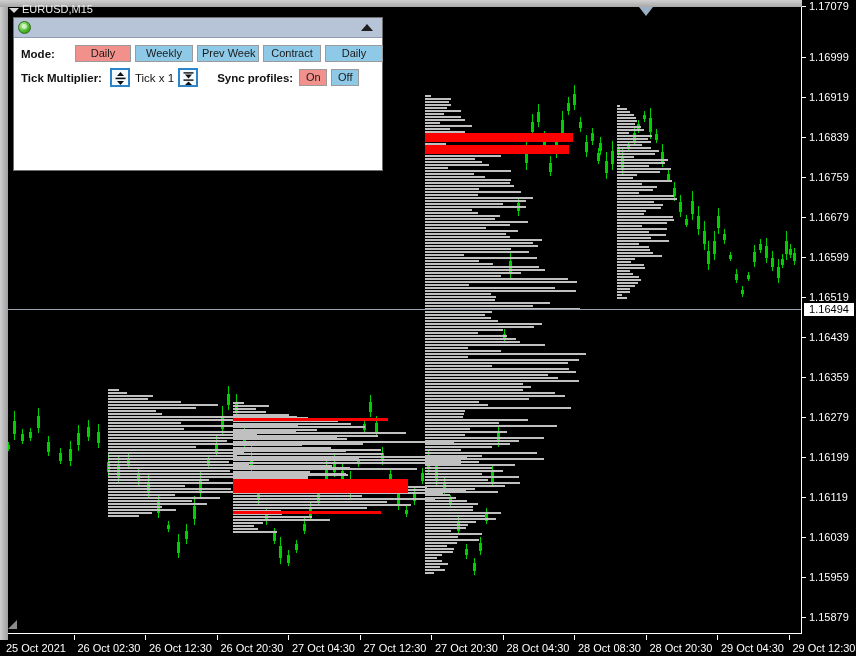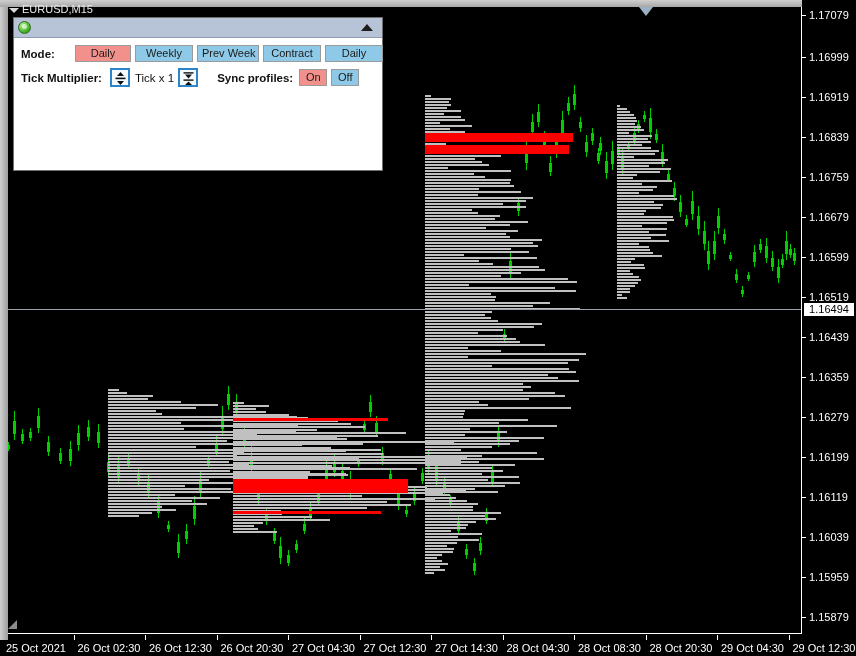--- a/index.html
+++ b/index.html
@@ -734,21 +734,21 @@
     </div>
   <div class="plot-border-r"></div>
   <div class="plot-border-b"></div>
   <div class="axis-corner"></div>
   <div class="top-marker"></div>
 
   <div class="title-caret"></div>
   <div class="chart-title">EURUSD,M15</div>
 
   <div class="price-scale" id="price-scale">
-      <div class="price-tick" style="top: 9px;"><span class="dash"></span>1.17079</div>
+      <div class="price-tick" style="top: 0;"><span class="dash"></span>1.17079</div>
       <div class="price-tick" style="top: 51px;"><span class="dash"></span>1.16999</div>
       <div class="price-tick" style="top: 91px;"><span class="dash"></span>1.16919</div>
       <div class="price-tick" style="top: 131px;"><span class="dash"></span>1.16839</div>
       <div class="price-tick" style="top: 171px;"><span class="dash"></span>1.16759</div>
       <div class="price-tick" style="top: 211px;"><span class="dash"></span>1.16679</div>
       <div class="price-tick" style="top: 251px;"><span class="dash"></span>1.16599</div>
       <div class="price-tick" style="top: 291px;"><span class="dash"></span>1.16519</div>
       <div class="price-tick" style="top: 331px;"><span class="dash"></span>1.16439</div>
       <div class="price-tick" style="top: 371px;"><span class="dash"></span>1.16359</div>
       <div class="price-tick" style="top: 411px;"><span class="dash"></span>1.16279</div>
@@ -766,21 +766,21 @@
       <div class="time-tick" style="left: 77.5px;">26 Oct 02:30</div>
       <div class="time-sep" style="left: 73.5px;"></div>
       <div class="time-tick" style="left: 149px;">26 Oct 12:30</div>
       <div class="time-sep" style="left: 145px;"></div>
       <div class="time-tick" style="left: 220.5px;">26 Oct 20:30</div>
       <div class="time-sep" style="left: 216.5px;"></div>
       <div class="time-tick" style="left: 292px;">27 Oct 04:30</div>
       <div class="time-sep" style="left: 288px;"></div>
       <div class="time-tick" style="left: 363.5px;">27 Oct 12:30</div>
       <div class="time-sep" style="left: 359.5px;"></div>
-      <div class="time-tick" style="left: 435px;">27 Oct 14:30</div>
+      <div class="time-tick" style="left: 435px;">27 Oct 20:30</div>
       <div class="time-sep" style="left: 431px;"></div>
       <div class="time-tick" style="left: 506.5px;">28 Oct 04:30</div>
       <div class="time-sep" style="left: 502.5px;"></div>
       <div class="time-tick" style="left: 578px;">28 Oct 08:30</div>
       <div class="time-sep" style="left: 574px;"></div>
       <div class="time-tick" style="left: 649.5px;">28 Oct 20:30</div>
       <div class="time-sep" style="left: 645.5px;"></div>
       <div class="time-tick" style="left: 721px;">29 Oct 04:30</div>
       <div class="time-sep" style="left: 717px;"></div>
       <div class="time-tick" style="left: 792.5px;">29 Oct 12:30</div>

